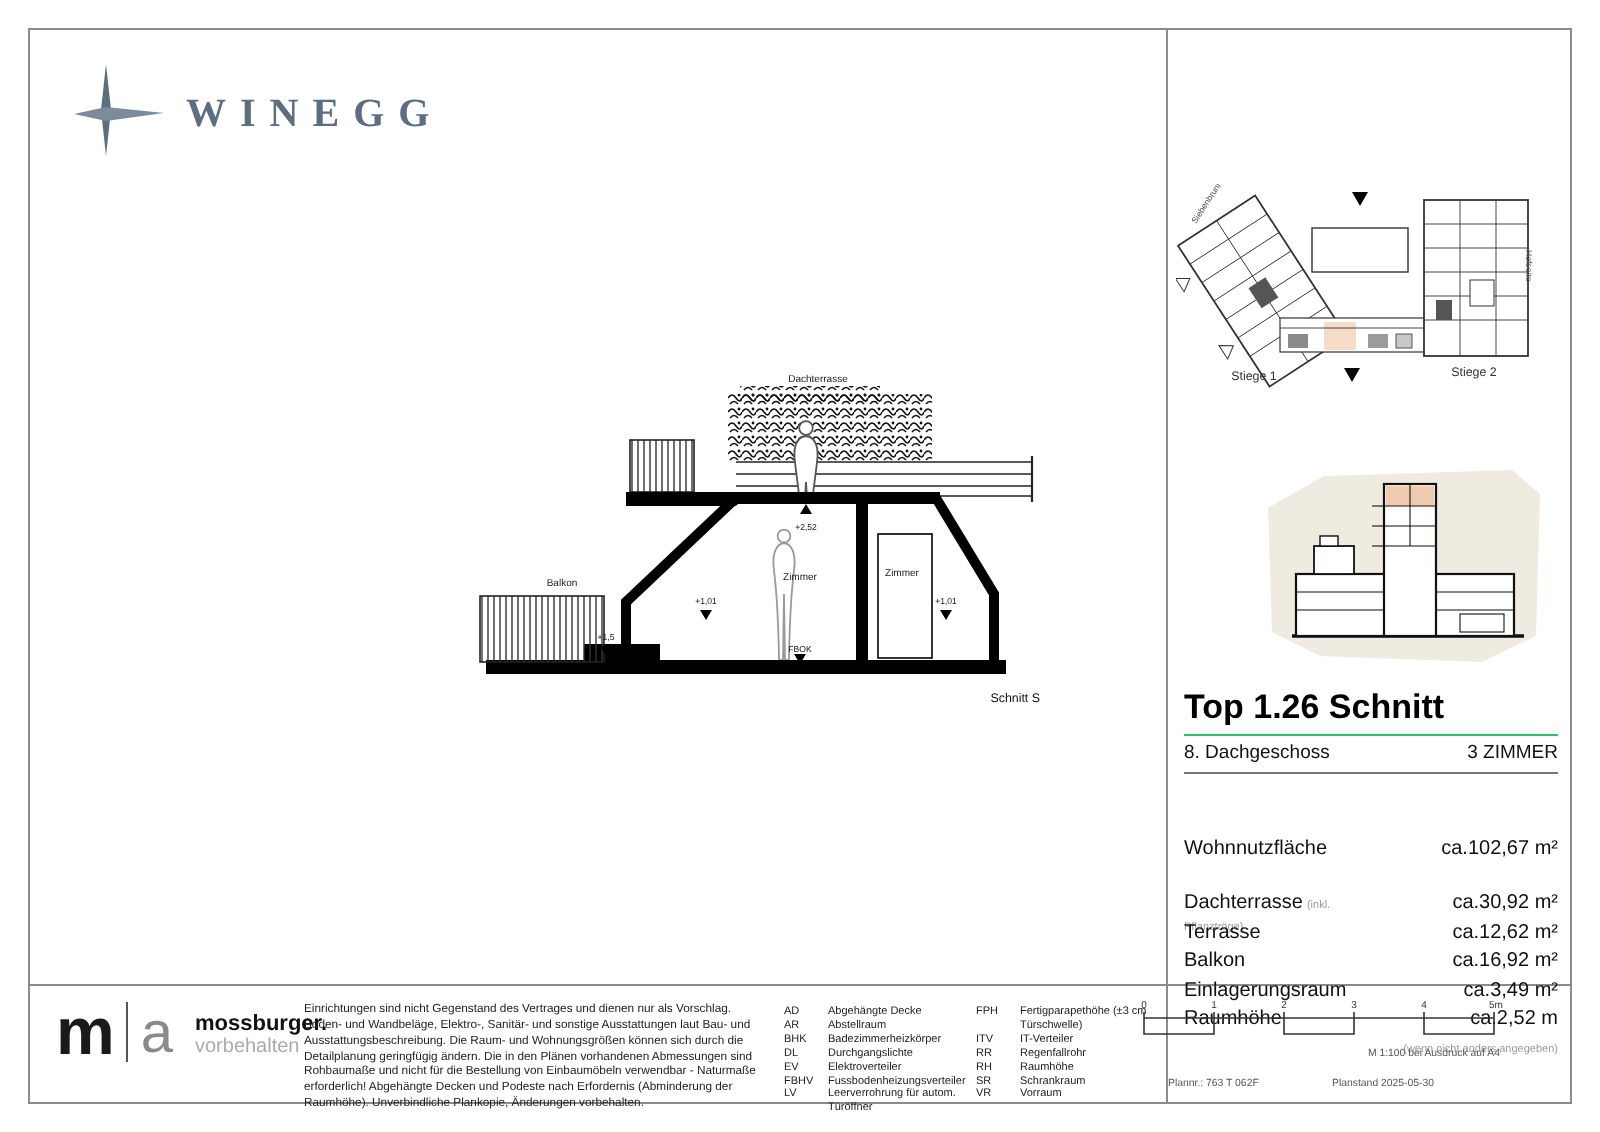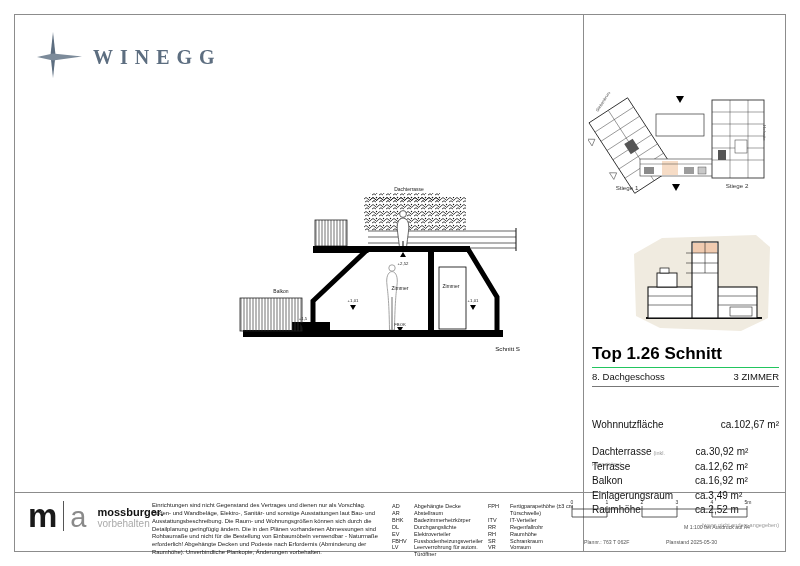--- a/index.html
+++ b/index.html
@@ -24,21 +24,21 @@
   .section{position:absolute;left:228px;top:178px;}
 
   
   .unit{position:absolute;left:592px;top:344px;width:187px;}
   .unit .title{font-size:17px;font-weight:bold;color:#000;border-bottom:1px solid #22c55e;padding-bottom:3px;}
   .unit .row1{display:flex;justify-content:space-between;font-size:9.5px;padding:3px 0 4px;border-bottom:1px solid #777;}
   .unit .arearow{display:flex;justify-content:space-between;font-size:10px;margin-top:32px;}
   .unit .list{margin-top:16px;}
   .unit .lrow{display:flex;justify-content:space-between;align-items:baseline;font-size:10px;height:14.5px;}
   .unit .note{font-size:5.5px;color:#999;margin-left:2px;}
-  .unit .val{width:84px;display:flex;justify-content:flex-start;}
+  .unit .val{width:84px;display:flex;justify-content:flex-end;}
   .unit .foot{font-size:5.5px;color:#999;text-align:right;margin-top:3px;}
 
   
   .ma{position:absolute;left:28px;top:501px;display:flex;align-items:flex-end;}
   .ma .m{font-size:33px;font-weight:bold;color:#1a1a1a;line-height:30px;}
   .ma .bar{width:1px;height:30px;background:#555;margin:0 6px;}
   .ma .a{font-size:29px;font-weight:300;color:#8a8a8a;line-height:28px;}
   .ma .nm{margin-left:11px;margin-bottom:2px;}
   .ma .nm .n1{font-size:11px;font-weight:bold;color:#111;line-height:11px;}
   .ma .nm .n2{font-size:10px;color:#aaa;line-height:11px;}

